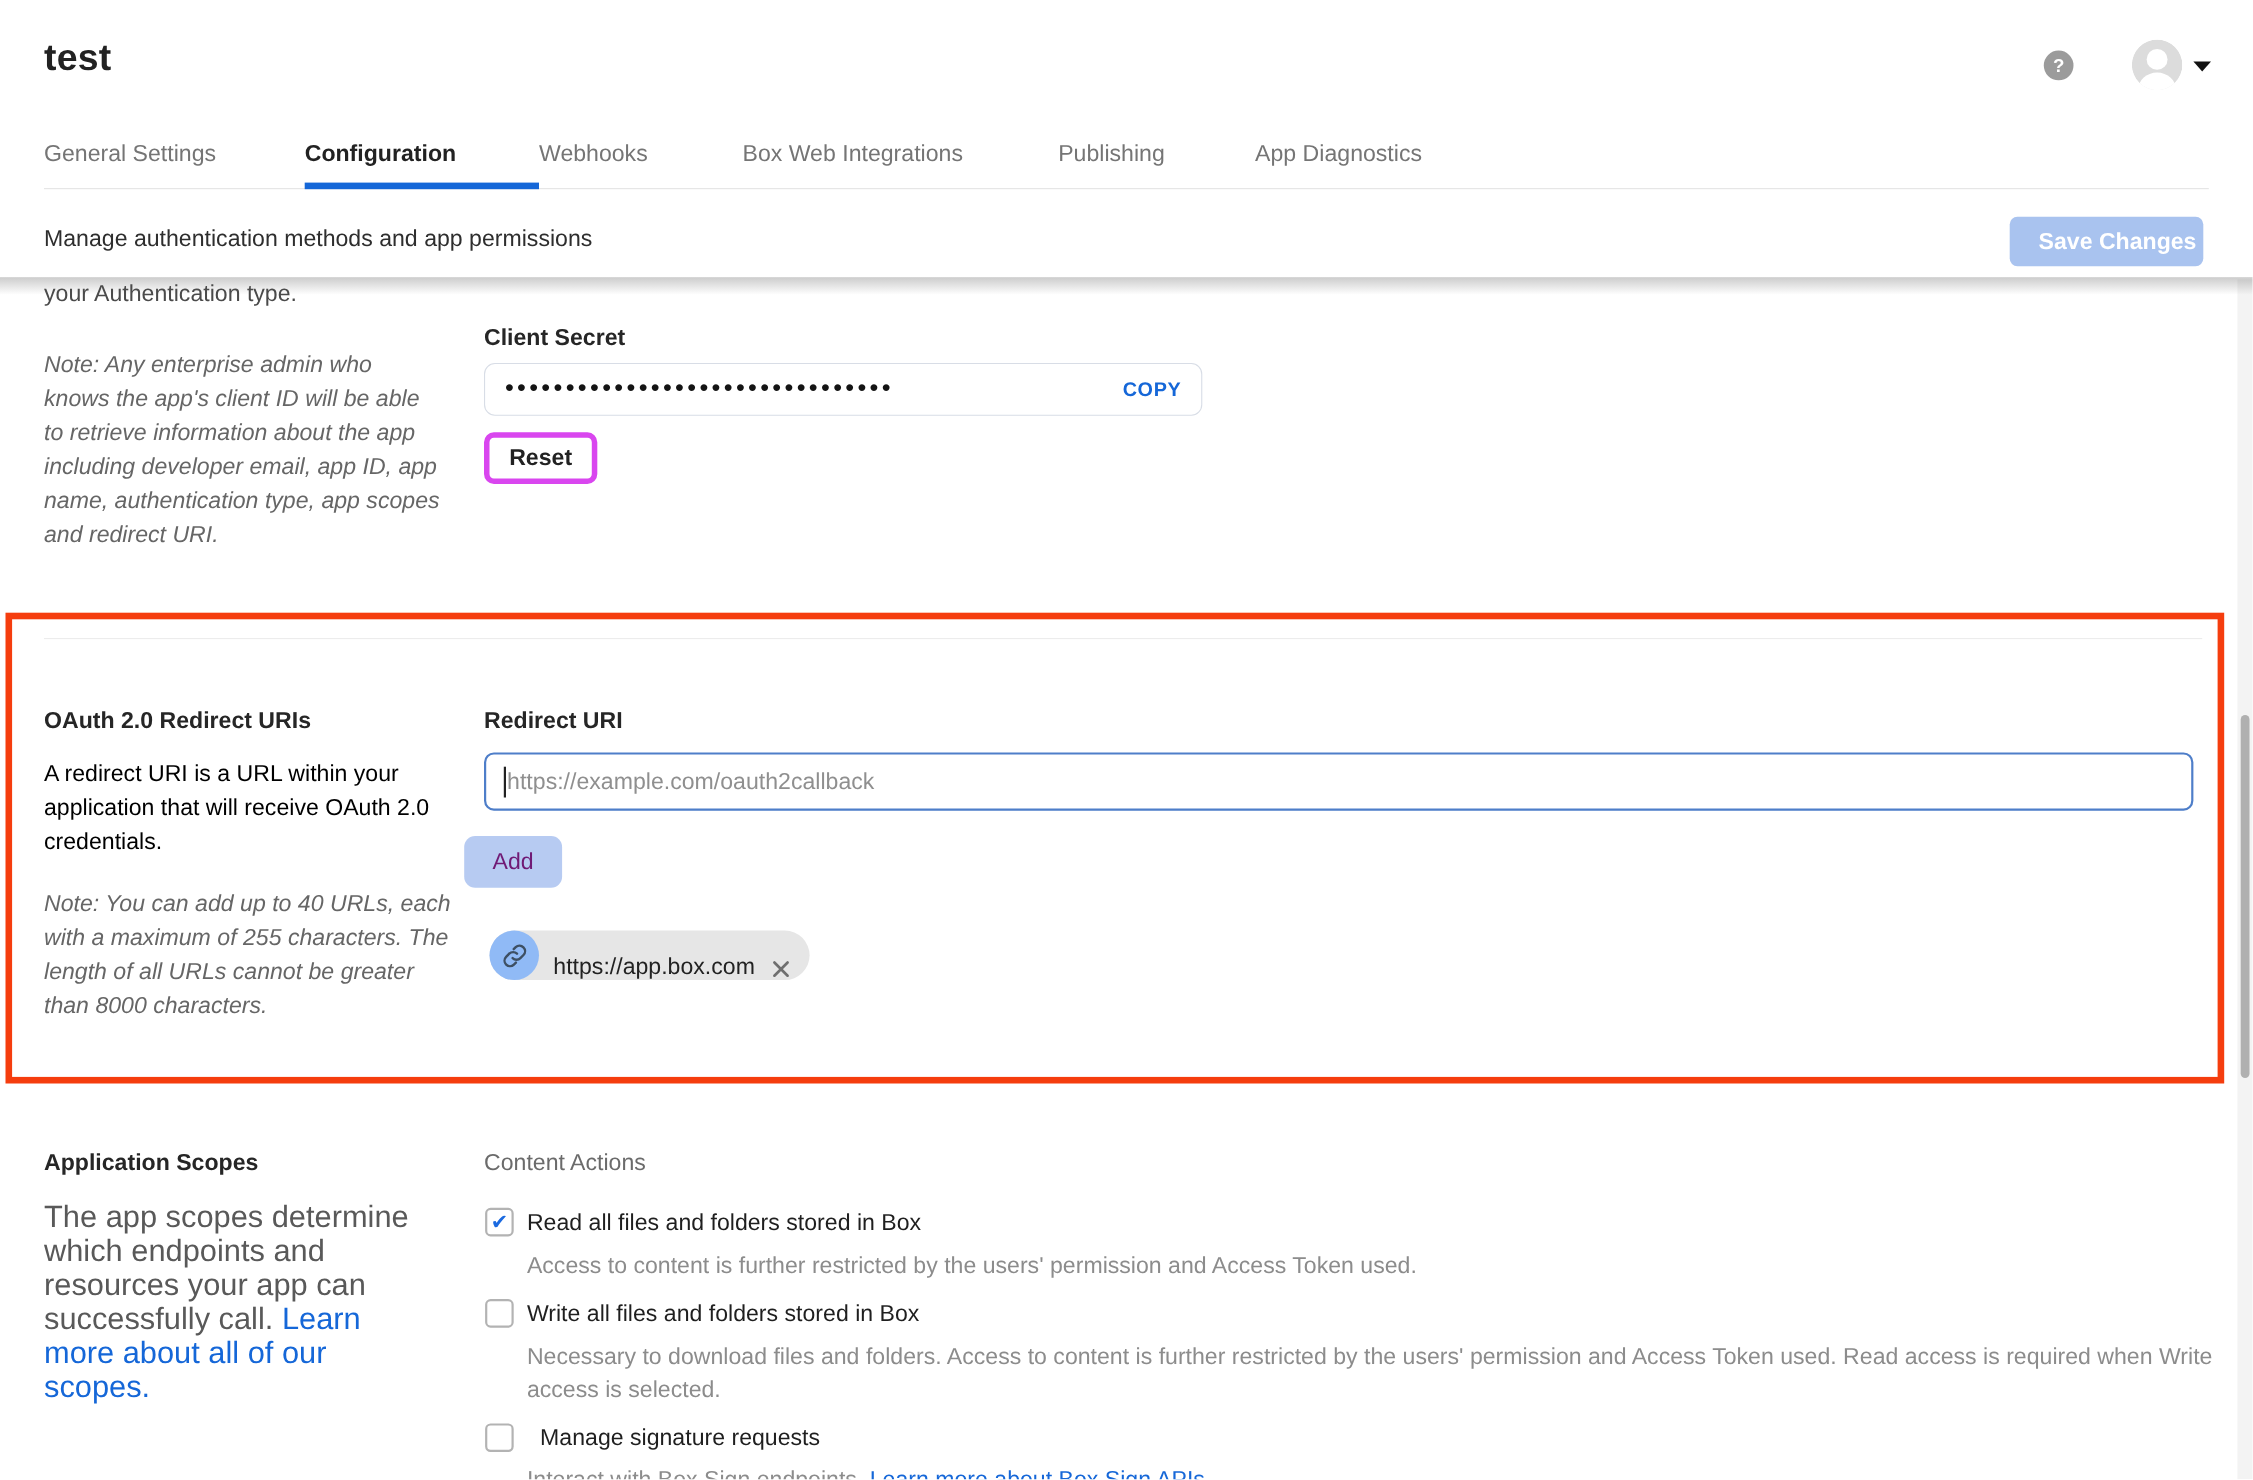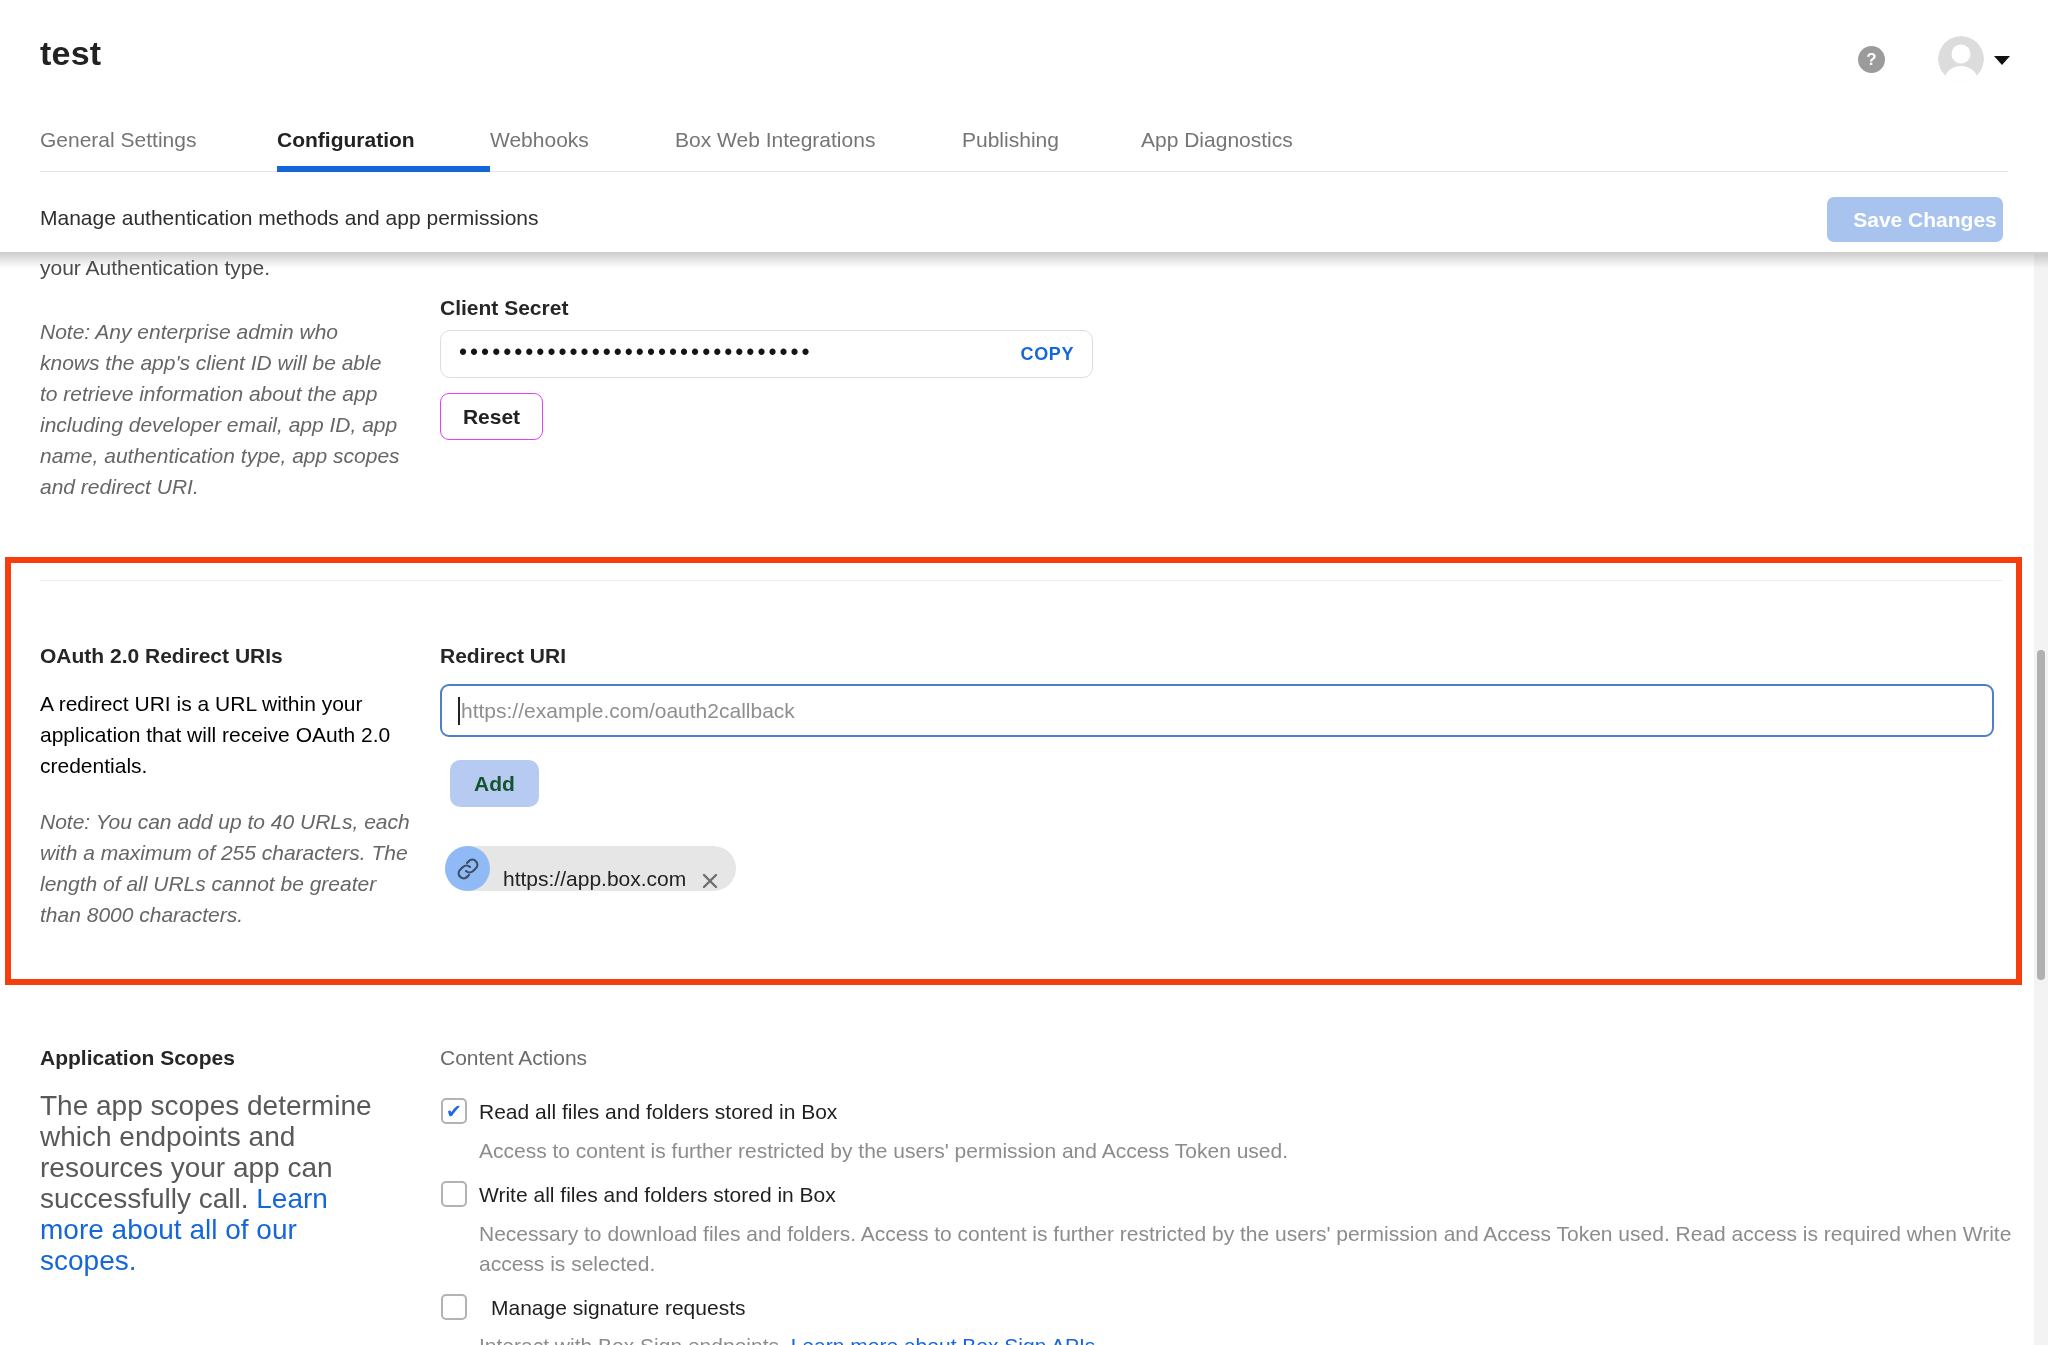--- a/index.html
+++ b/index.html
@@ -32,40 +32,40 @@
   .clipped-line { left:40px; top:256px; font-size:21px; color:#4a4a4a; }
 
   
   .field-label { font-size:21px; font-weight:700; color:#262626; }
   .secret-label { left:440px; top:296px; }
   .secret-input { left:440px; top:330px; width:653px; height:48px; border:1px solid #d8dde6; border-radius:10px;
                   background:#fff; display:flex; align-items:center; padding:0 18px; }
   .secret-dots { font-size:23px; letter-spacing:3px; color:#141414; line-height:1; transform:translateY(-2px); flex:1;
                  white-space:nowrap; overflow:hidden; }
   .copy-link { color:#1567d8; font-size:18px; font-weight:700; letter-spacing:.6px; cursor:pointer; }
-  .reset-btn { left:440px; top:393px; width:103px; height:47px; background:#fff; border:1px solid #d946ef; border-radius:9px;
+  .reset-btn { left:440px; top:393px; width:103px; height:47px; background:#fff; border:5px solid #d946ef; border-radius:9px;
                font-size:21px; font-weight:700; color:#222; font-family:inherit; cursor:pointer; }
   .note-text { font-style:italic; color:#666; font-size:21px; line-height:31px; }
   .admin-note { left:40px; top:316px; width:360px; }
 
   
   .highlight-box { left:5px; top:557px; width:2017px; height:428px; border:6px solid #f53d0e; pointer-events:none; z-index:4; }
   .section-divider { left:40px; top:580px; width:1962px; height:1px; background:#ececec; }
 
   
   .oauth-heading { left:40px; top:644px; }
   .oauth-desc { left:40px; top:688px; width:368px; font-size:21px; line-height:31px; color:#000000; }
   .oauth-note { left:40px; top:806px; width:372px; }
   .uri-label { left:440px; top:644px;text-align:center; }
   .uri-input { left:440px; top:684px; width:1554px; height:53px; border:2px solid #4e7ec9; border-radius:9px;
                background:#fff; display:flex; align-items:center; padding:0 16px; cursor:text; }
   .text-caret { width:2px; height:28px; background:#222; margin-right:1px; }
   .placeholder { color:#8f8f8f; font-size:21px; }
-  .add-btn { left:450px; top:760px; width:89px; height:47px; background:#b7cbf2; border:none; border-radius:10px;
-             color:#14532d; font-size:21px; font-weight:700; font-family:inherit; cursor:pointer; }
+  .add-btn { left:422px; top:760px; width:89px; height:47px; background:#b7cbf2; border:none; border-radius:10px;
+             color:#701a75; font-size:21px; font-weight:400; font-family:inherit; cursor:pointer; }
 
   
   .chip { left:445px; top:846px; height:45px; border-radius:23px; background:#e6e6e6; display:inline-flex;
           align-items:flex-end; padding-right:16px; }
   .chip-circle { width:45px; height:45px; border-radius:50%; background:#90baf6; display:flex; align-items:center;
                  justify-content:center; }
   .chip-text { font-size:21px; color:#222; margin:0 14px 0 13px; }
   .chip-close { width:20px; height:20px; display:flex; align-items:center; justify-content:center; cursor:pointer; }
 
   

